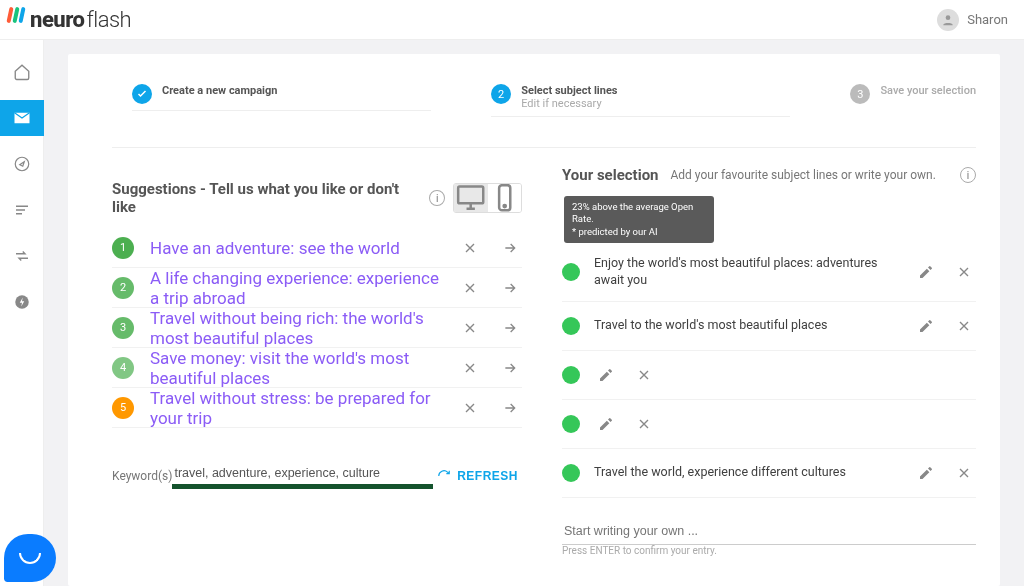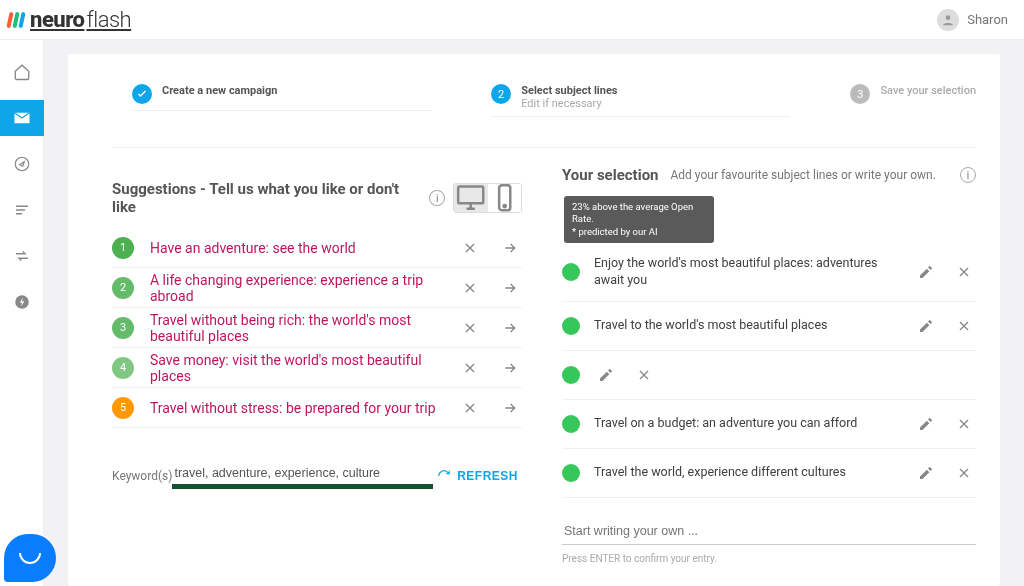--- a/index.html
+++ b/index.html
@@ -16,21 +16,21 @@
   
   .top-bar {
     height: 40px;
     background: #fff;
     display: flex;
     align-items: center;
     justify-content: space-between;
     padding: 0 16px 0 8px;
     border-bottom: 1px solid #eee;
   }
-  .logo { display: flex; align-items: center; gap: 2px; font-size: 22px; font-weight: 800; letter-spacing: -0.5px; text-decoration: underline;}
+  .logo { display: flex; gap: 2px; font-size: 22px; font-weight: 800; letter-spacing: -0.5px;}
   .logo .mark { display:inline-flex; gap:2px; margin-right:4px;}
   .logo .mark span { width:4px; height:16px; border-radius:2px; display:inline-block;}
   .logo .neuro { font-weight: 800; }
   .logo .flash { font-weight: 300; }
   .user-chip { display:flex; align-items:center; gap:8px; color:#777;}
   .user-chip .avatar { width:22px; height:22px; border-radius:50%; background:#ddd; display:flex; align-items:center; justify-content:center;}
 
   
   .layout { display:flex; height:546px; }
   .sidebar { width:44px; background:#fff; display:flex; flex-direction:column; align-items:center; padding-top:14px; gap:10px; border-right:1px solid #eee;}
@@ -67,21 +67,21 @@
   .info-icon { width:16px; height:16px; border:1px solid #aaa; border-radius:50%; display:inline-flex; align-items:center; justify-content:center; font-size:10px; color:#777; cursor:pointer;}
   .view-toggle { margin-left:auto; display:flex; border:1px solid #ddd; border-radius:3px; overflow:hidden;}
   .view-toggle button { width:34px; height:28px; background:#fff; border:none; cursor:pointer; display:flex; align-items:center; justify-content:center; color:#888;}
   .view-toggle button.active { background:#e8e8e8;}
   .right-head h2 { display:inline; }
   .right-head .hint { font-size:12px; color:#777; font-weight:400; margin-left:4px;}
 
   
   .srow { display:flex; align-items:center; gap:16px; height:40px; border-bottom:1px solid #f1f1f1;}
   .num { width:22px; height:22px; border-radius:50%; color:#fff; font-size:11px; display:flex; align-items:center; justify-content:center; flex-shrink:0;}
-  .srow .text { flex:1; font-size:14px; color:#be185d;}
+  .srow .text { flex:1; font-size:17px; color:#8b5cf6;}
   .icon-btn { width:24px; height:24px; display:flex; align-items:center; justify-content:center; color:#888; cursor:pointer; background:none; border:none;}
   .icon-btn svg { width:16px; height:16px; }
 
   
   .kw-row { display:flex; align-items:center; gap:0; margin-top:34px;}
   .kw-row label { color:#777; font-size:12px;}
   .kw-row input { flex:1; border:none; border-bottom:5px solid #14532d; padding:4px 2px; font-size:12.5px; color:#555; outline:none;}
   .refresh-btn { display:flex; align-items:center; gap:6px; color:#0ea5e9; font-weight:700; font-size:12px; background:none; border:none; cursor:pointer; letter-spacing:0.5px; padding:4px 4px;}
 
   
@@ -89,21 +89,21 @@
   .tooltip-box .bubble-t { background:#5a5a5a; color:#fff; font-size:9.5px; padding:5px 8px; border-radius:3px; line-height:1.3; width:150px;}
   .tooltip-box .bubble-t::after{ content:""; position:absolute; left:10px; bottom:-5px; border:5px solid transparent; border-top-color:#5a5a5a;}
 
   
   .selrow { display:flex; align-items:center; gap:14px; padding:12px 0; border-bottom:1px solid #f1f1f1;}
   .dot { width:18px; height:18px; border-radius:50%; background:#35c759; flex-shrink:0;}
   .selrow .text { flex:1; font-size:12.5px; color:#404040; line-height:1.35;}
 
   .write-own { margin-top:20px; }
   .write-own input { width:100%; border:none; border-bottom:1px solid #ccc; padding:6px 2px; font-size:12.5px; color:#555; outline:none;}
-  .write-own .hint2 { font-size:10px; color:#aaa; margin-top:8px;}
+  .write-own .hint2 { font-size:10px; color:#aaa; margin-top:0;}
 
   
   .chat-bubble { position:fixed; left:4px; bottom:4px; width:52px; height:48px; background:#0a7cff; border-radius:26px 26px 26px 4px; display:flex; align-items:center; justify-content:center;}
   .chat-bubble .smile { width:22px; height:11px; border:2.5px solid #fff; border-top:none; border-radius:0 0 20px 20px;}
 </style>
 </head>
 <body>
 
 <div class="top-bar">
   <div class="logo">
@@ -353,21 +353,20 @@
                   </svg>
                 </button>
               <button class="icon-btn">
                   <svg viewBox="0 0 24 24" stroke="currentColor" stroke-width="2">
                     <path d="M6 6l12 12M18 6L6 18"></path>
                   </svg>
                 </button>
             </div>
             <div class="selrow">
               <div class="dot"></div>
-              <div class="text">Travel on a budget: an adventure you can afford</div>
               <button class="icon-btn">
                   <svg viewBox="0 0 24 24" fill="currentColor">
                     <path d="M3 17.25V21h3.75L17 10.75l-3.75-3.75L3 17.25zM20.7 7.04a1 1 0 0 0 0-1.41l-2.34-2.34a1 1 0 0 0-1.41 0L15 5.25 18.75 9l1.95-1.96z"></path>
                   </svg>
                 </button>
               <button class="icon-btn">
                   <svg viewBox="0 0 24 24" stroke="currentColor" stroke-width="2">
                     <path d="M6 6l12 12M18 6L6 18"></path>
                   </svg>
                 </button>

